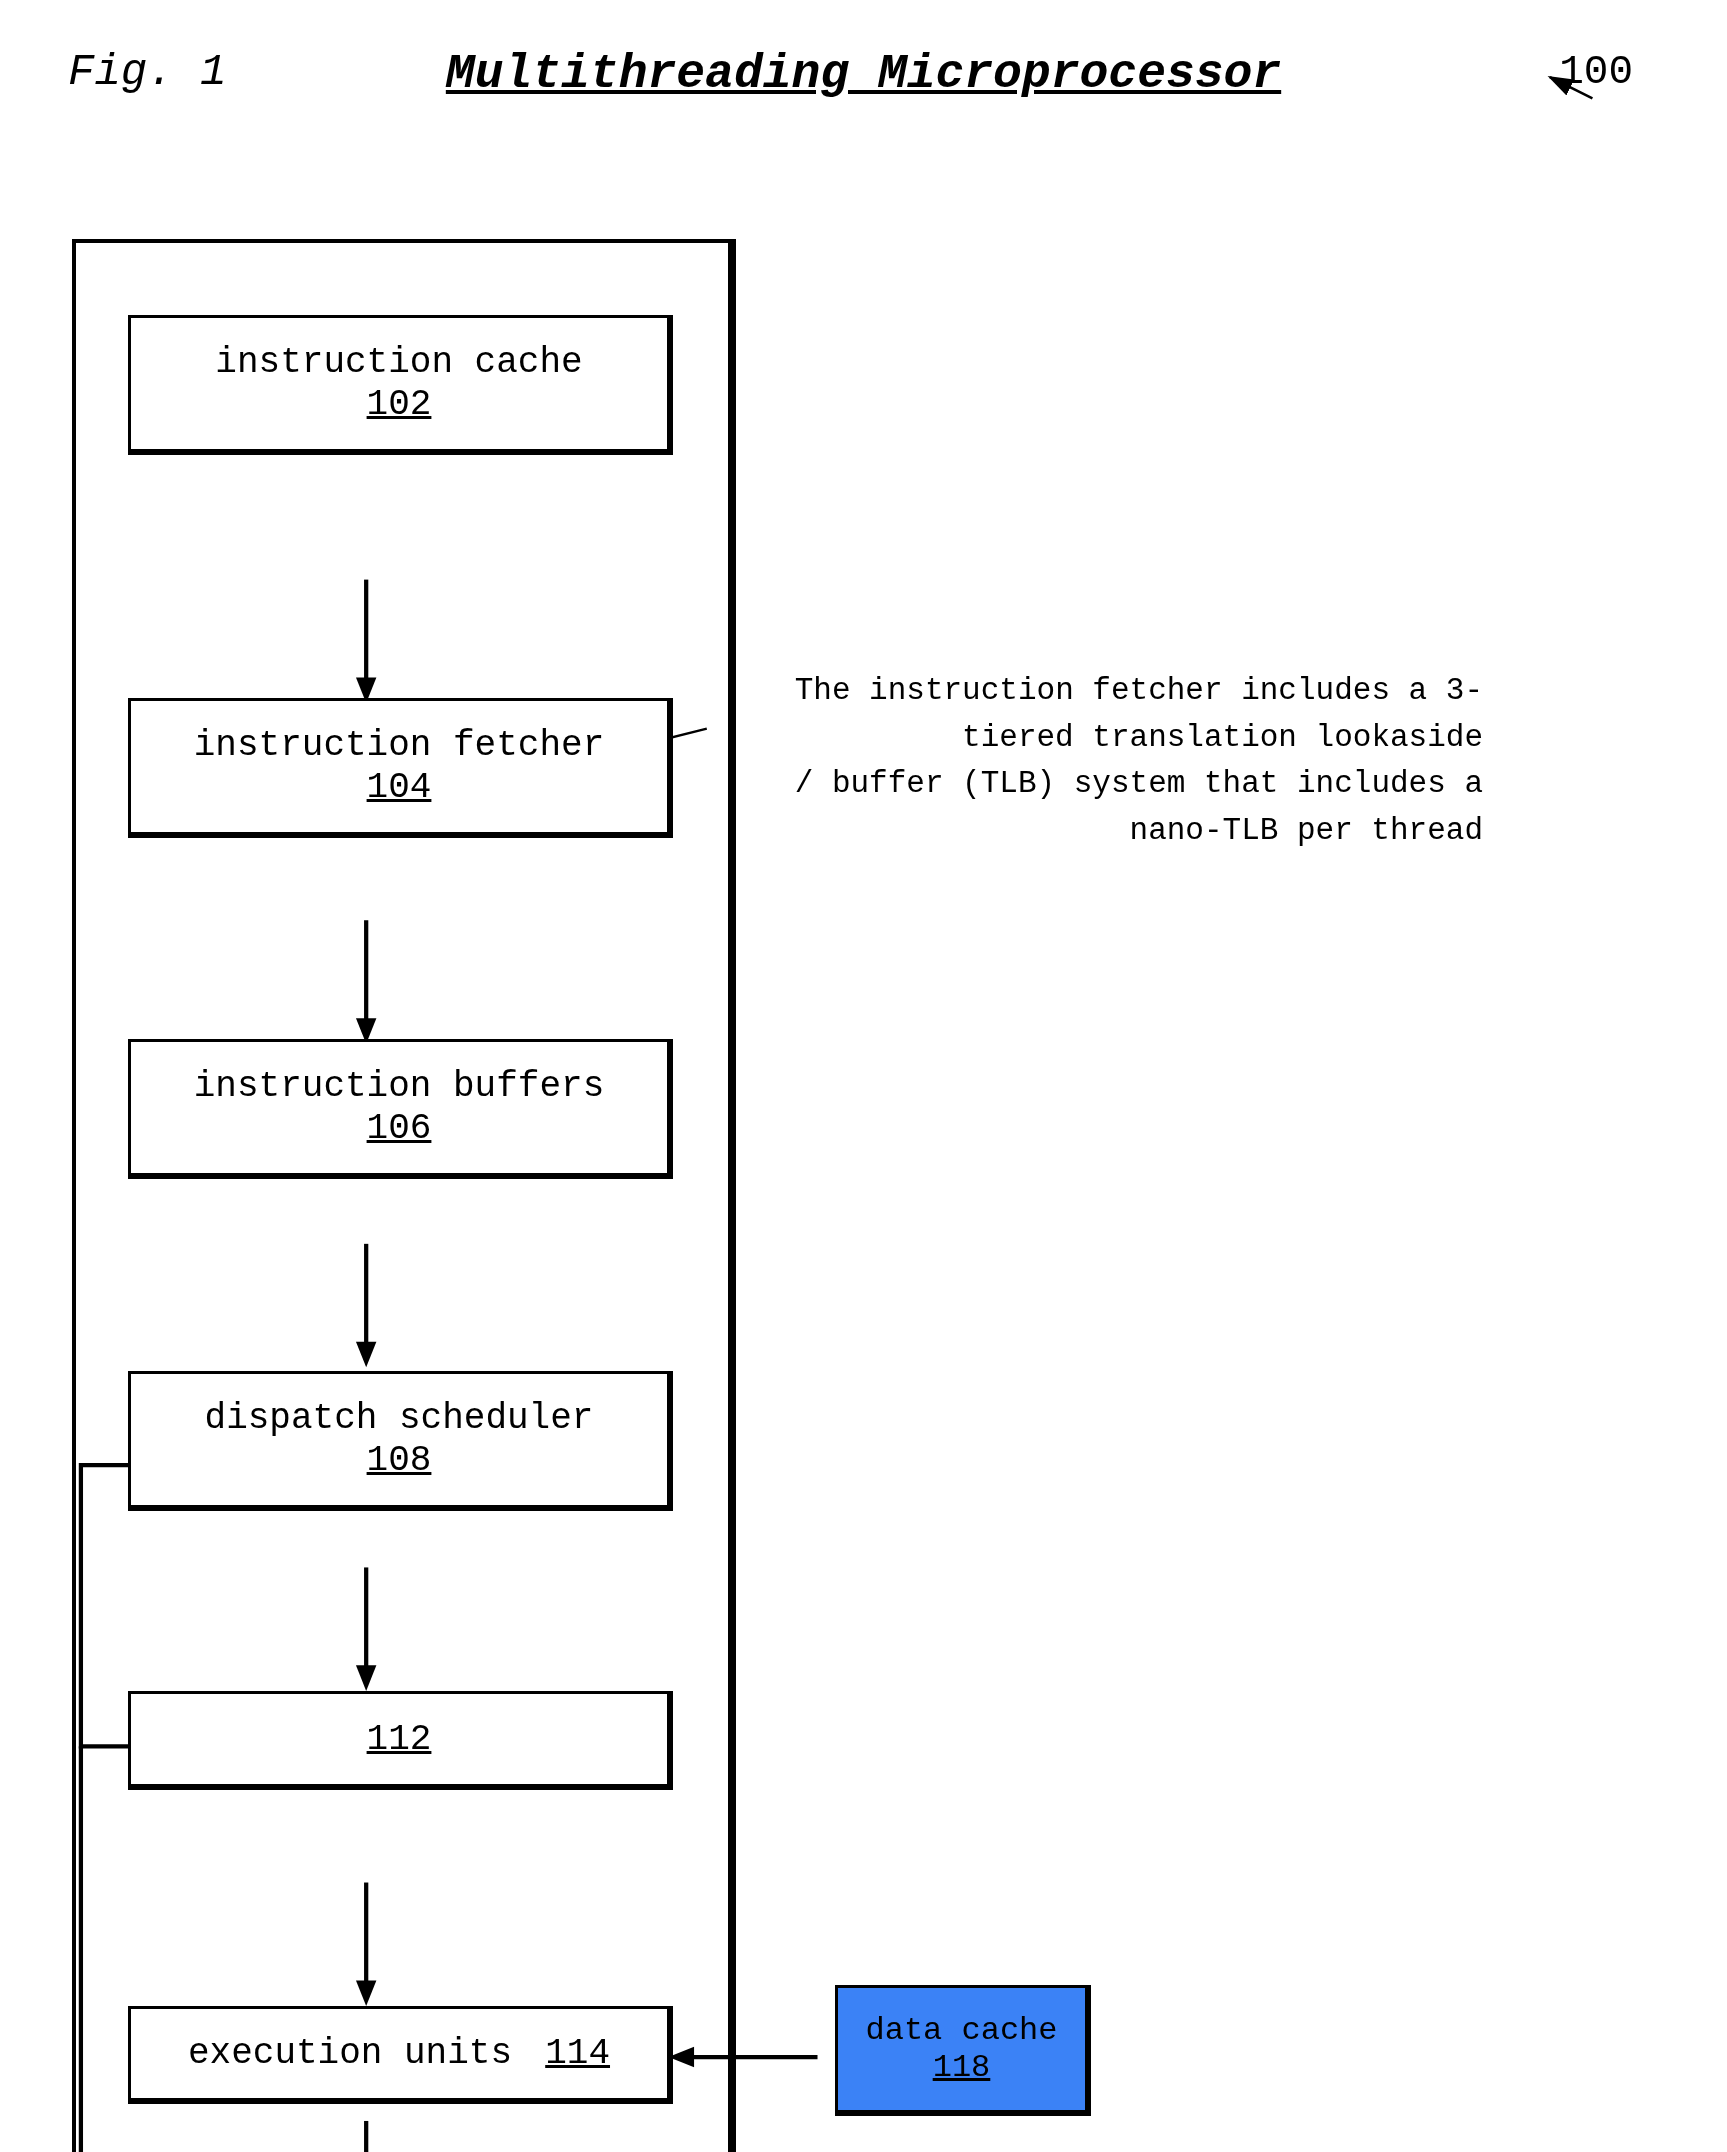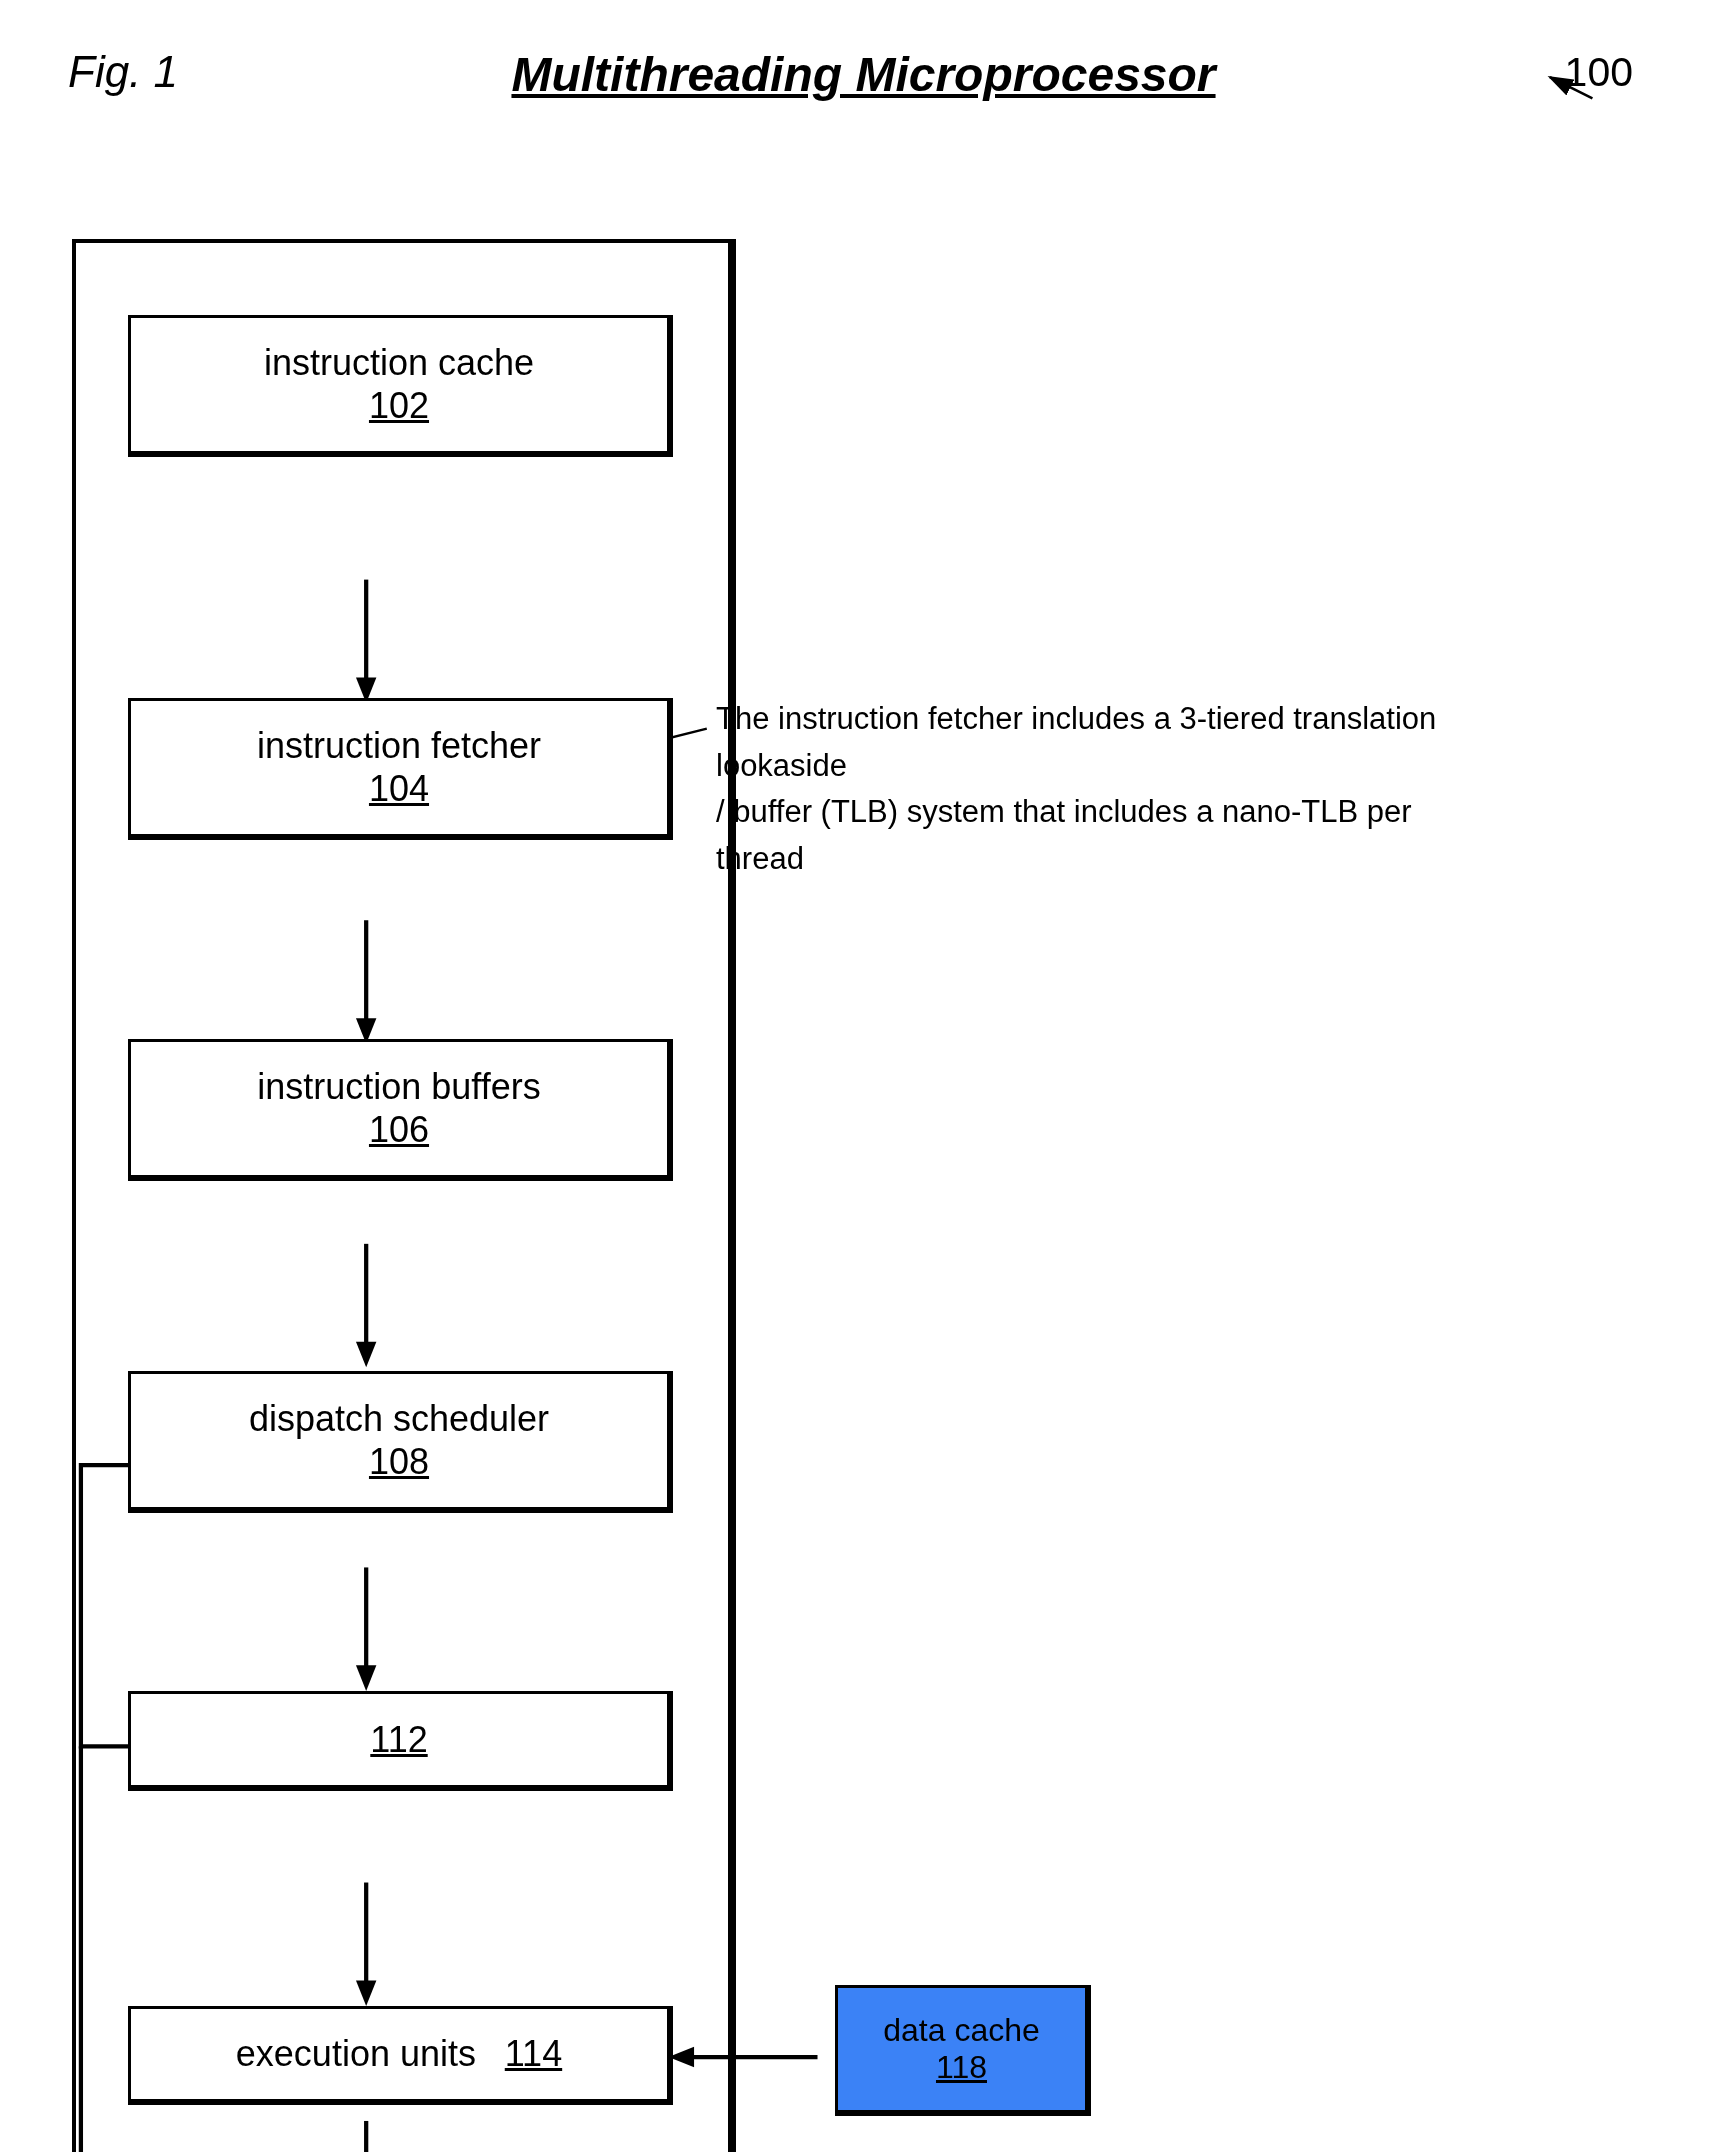--- a/index.html
+++ b/index.html
@@ -11,20 +11,21 @@
       position: relative;
       overflow: hidden;
     }
 
     .page {
       width: 1727px;
       height: 2059px;
       position: relative;
       background: #fff;
       padding: 51px 68px;
+      font-family: Liberation Mono, monospace;
     }
 
     .fig-label {
       font-style: italic;
       font-size: 44px;
       font-weight: normal;
       position: absolute;
       top: 47px;
       left: 68px;
     }
@@ -166,21 +167,21 @@
     </div>
   </div>
 
   <div style="position:absolute; top:698px; left:128px;">
     <div class="flow-box">
       <span class="box-title">instruction fetcher</span>
       <span class="box-ref">104</span>
     </div>
   </div>
 
-  <div style="position:absolute; top:696px; left:716px; font-size:31px; line-height:1.5; width:767px;">
+  <div style="position:absolute; top:668px; left:716px; font-size:31px; line-height:1.5; width:767px;text-align:right;">
     <div>The instruction fetcher includes a 3-tiered translation lookaside</div>
     <div>
       <span style="font-size:31px;">/</span>
       <span>buffer (TLB) system that includes a nano-TLB per thread</span>
     </div>
   </div>
 
   <div style="position:absolute; top:1039px; left:128px;">
     <div class="flow-box">
       <span class="box-title">instruction buffers</span>

